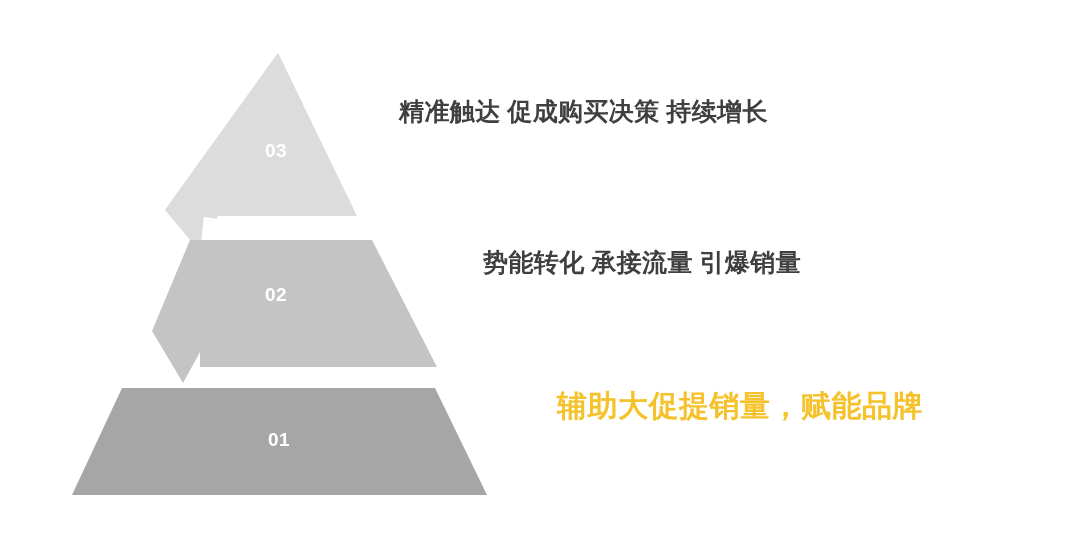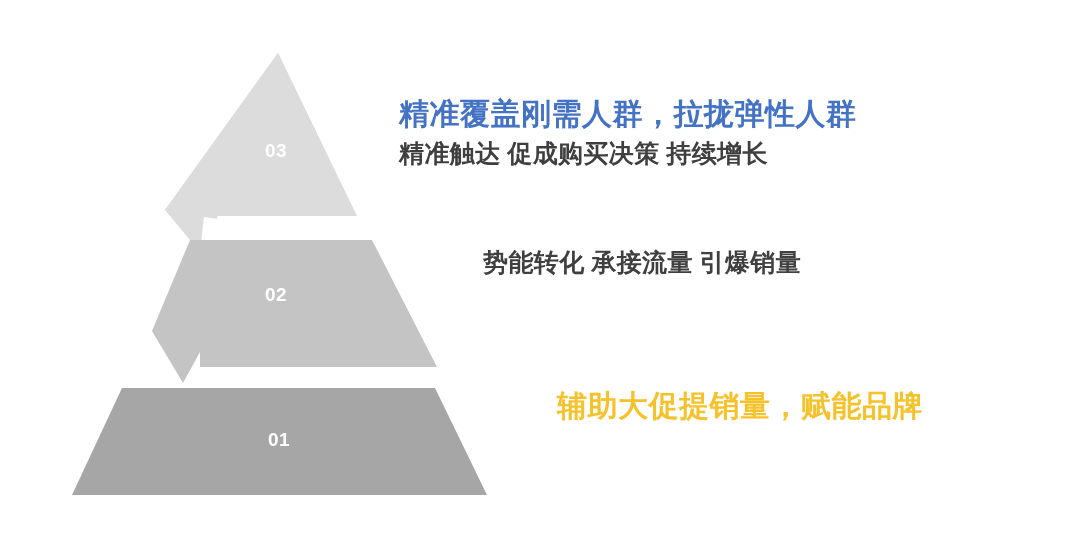--- a/index.html
+++ b/index.html
@@ -90,21 +90,20 @@
 
       <polygon points="190,240 372,240 437,367 200,367 200,352 183,383 152,331" fill="#c4c4c4"></polygon>
       <text class="tier-number" x="276" y="296">02</text>
 
       <polygon points="122,388 435,388 487,495 72,495" fill="#a6a6a6"></polygon>
       <text class="tier-number" x="279" y="441">01</text>
     </svg>
   </div>
 
   <div class="text-block" id="block-03">
-    <div class="tier-heading" style="color:#4472c4">精准覆盖刚需人群，拉拢弹性人群</div>
     <div class="tier-sub" style="color: rgb(63, 63, 63);">精准触达 促成购买决策 持续增长</div>
   </div>
 
   <div class="text-block" id="block-02">
     <div class="tier-sub" style="color: rgb(63, 63, 63);">势能转化 承接流量 引爆销量</div>
   </div>
 
   <div class="text-block" id="block-01">
     <div class="tier-heading" style="color:#f5c22b">辅助大促提销量，赋能品牌</div>
   </div>

